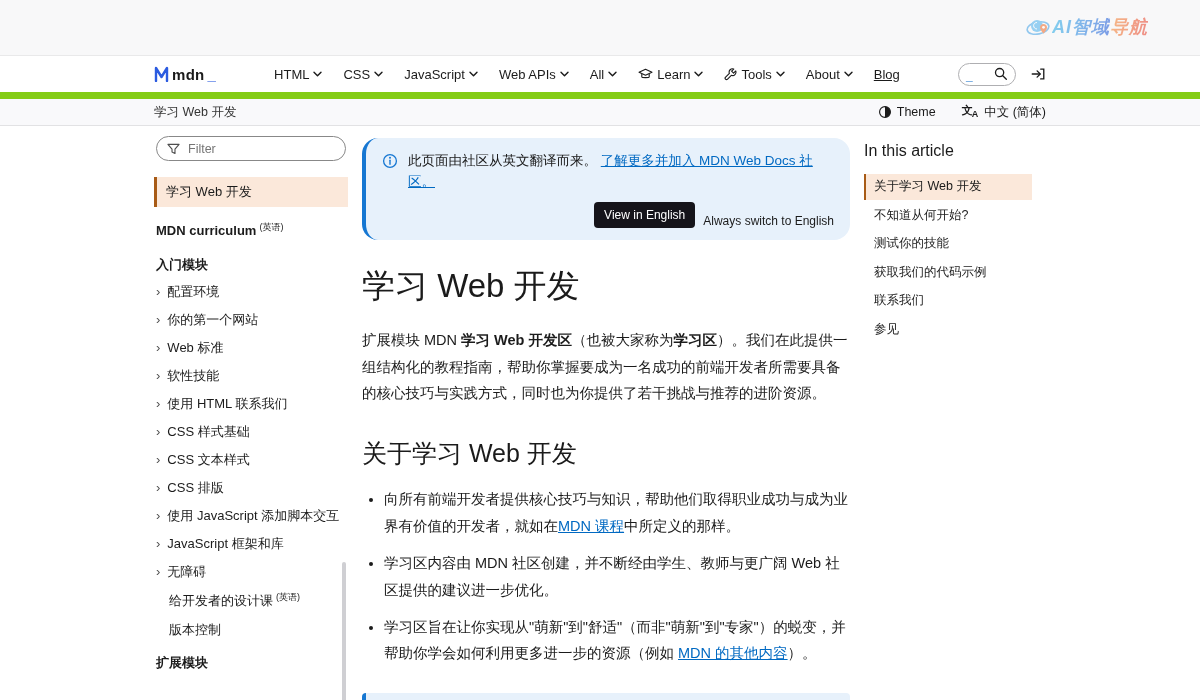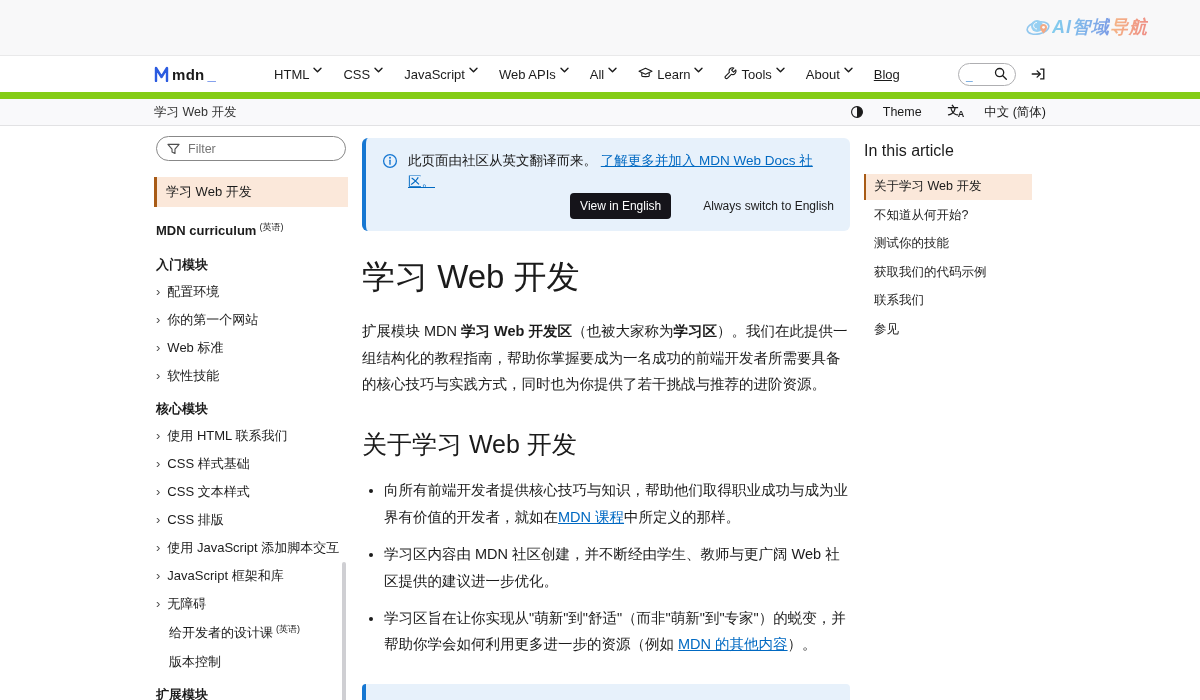--- a/index.html
+++ b/index.html
@@ -18,35 +18,35 @@
   .wm-blue  { background:linear-gradient(100deg,#38b6e8,#2b5fd9); -webkit-background-clip:text; background-clip:text; color:transparent; }
   .wm-orange{ background:linear-gradient(100deg,#f5913d,#e8463a); -webkit-background-clip:text; background-clip:text; color:transparent; }
 
   
   .site-header { height:43px; display:flex; align-items:center; border-bottom:7px solid #84cc16; background:#fff; }
   .hwrap { width:892px; margin:0 auto; display:flex; align-items:center; }
   .logo { display:flex; align-items:center; gap:3px; background:none; border:none; padding:0; }
   .logo-text { font-size:15px; font-weight:600; color:#1b1b1b; letter-spacing:.3px; }
   .logo-caret { color:#2b5be0; font-weight:700; font-size:15px; }
   .primary-nav { display:flex; gap:21px; margin:0 auto; align-items:center; }
-  .nav-item { display:flex; gap:4px; background:none; border:none; padding:0;
+  .nav-item { display:flex; align-items:center; gap:4px; background:none; border:none; padding:0;
               font-size:13px; color:#1b1b1b; }
   .nav-item .u { text-decoration:underline; }
   .hdr-right { display:flex; align-items:center; gap:14px; }
   .search-pill { width:58px; height:23px; border:1px solid #afafb2; border-radius:999px;
                  display:flex; align-items:center; justify-content:space-between; padding:0 7px; background:#fff; }
   .search-caret { color:#0669c8; font-weight:700; font-size:12px; line-height:1; transform:translateY(2px); }
   .icon-btn { background:none; border:none; padding:0; display:flex; align-items:center; }
 
   
   .crumb-bar { height:27px; background:#f9f9fb; border-bottom:1px solid #e2e2e4; display:flex; align-items:center; }
   .cwrap { width:892px; margin:0 auto; display:flex; justify-content:space-between; align-items:center; }
   .crumb { font-size:12.5px; color:#343434; text-decoration:none; }
   .crumb-right { display:flex; gap:26px; align-items:center; }
-  .chip-btn { display:flex; align-items:center; gap:19px; background:none; border:none; padding:0; font-size:12.5px; color:#1b1b1b; }
+  .chip-btn { display:flex; align-items:center; gap:5px; background:none; border:none; padding:0; font-size:12.5px; color:#1b1b1b; }
   .lang-glyph { font-size:11px; font-weight:700; line-height:1; position:relative; top:-2px; }
   .lang-glyph i { font-style:normal; font-size:9px; position:relative; top:3px; left:-1px; }
 
   
   .layout { width:892px; margin:0 auto; display:grid; grid-template-columns:194px 488px 168px;
             column-gap:14px; padding-top:8px; }
 
   
   .sidebar { position:relative; font-size:13px; }
   .filter-box { display:flex; align-items:center; gap:6px; border:1px solid #888; border-radius:999px;
@@ -57,24 +57,24 @@
   .side-bold { display:block; font-weight:700; padding:6px 0 6px 2px; margin-bottom:2px; color:#1b1b1b; text-decoration:none; }
   .side-section { font-weight:700; padding:10px 0 4px 2px; }
   .side-row { display:flex; align-items:flex-start; gap:7px; padding:5px 0 5px 2px; color:#1b1b1b; }
   .side-row .chev { color:#4e4e4e; font-size:13px; line-height:17px; }
   .side-plain { padding-left:15px; }
   .sup-en { font-size:9px; vertical-align:super; margin-left:3px; font-weight:400; color:#1b1b1b; }
   .side-scrollthumb { position:absolute; right:2px; top:428px; width:4px; height:200px; background:#cfcfd3; border-radius:2px; }
 
   
   .main-col { min-width:0; }
-  .banner { background:#e7f1fb; border-left:4px solid #1677d2; border-radius:6px;
+  .banner { background:#e7f1fb; border-left:4px solid #1677d2; border-radius:16px;
             padding:13px 16px 12px; margin:4px 0 24px; }
   .banner-row1 { display:flex; gap:10px; align-items:flex-start; font-size:13.5px; line-height:1.55; }
-  .banner-row2 { display:flex; justify-content:flex-end; align-items:center; gap:32px; }
+  .banner-row2 { display:flex; justify-content:flex-end; align-items:flex-end; gap:8px; margin-top:9px; }
   .btn-black { background:#15141a; color:#fff; font-size:12px; padding:6px 10px; border-radius:4px; border:none; }
   .always-label { font-size:12px; color:#1b1b1b; }
   .lk { color:#0069c2; text-decoration:underline; }
 
   h1.page-title { font-size:33px; font-weight:500; margin:6px 0 18px; }
   .intro { font-size:14.5px; line-height:1.85; margin:0 0 24px; }
   h2.sec-title { font-size:25px; font-weight:500; margin:30px 0 16px; }
   ul.about-list { margin:0; padding-left:22px; font-size:14.5px; line-height:1.85; }
   ul.about-list li { margin-bottom:10px; }
 
@@ -236,21 +236,20 @@
           <span>你的第一个网站</span>
         </div>
         <div class="side-row">
           <span class="chev">›</span>
           <span>Web 标准</span>
         </div>
         <div class="side-row">
           <span class="chev">›</span>
           <span>软性技能</span>
         </div>
-        <div class="side-section">核心模块</div>
         <div class="side-row">
           <span class="chev">›</span>
           <span>使用 HTML 联系我们</span>
         </div>
         <div class="side-row">
           <span class="chev">›</span>
           <span>CSS 样式基础</span>
         </div>
         <div class="side-row">
           <span class="chev">›</span>

